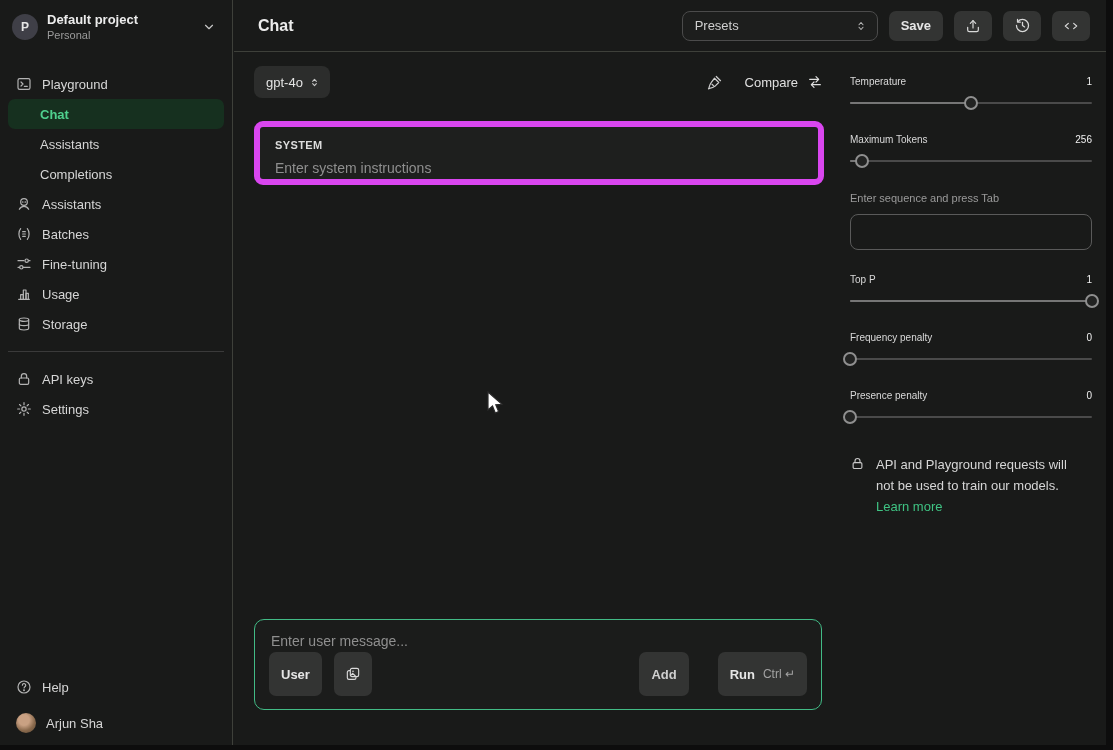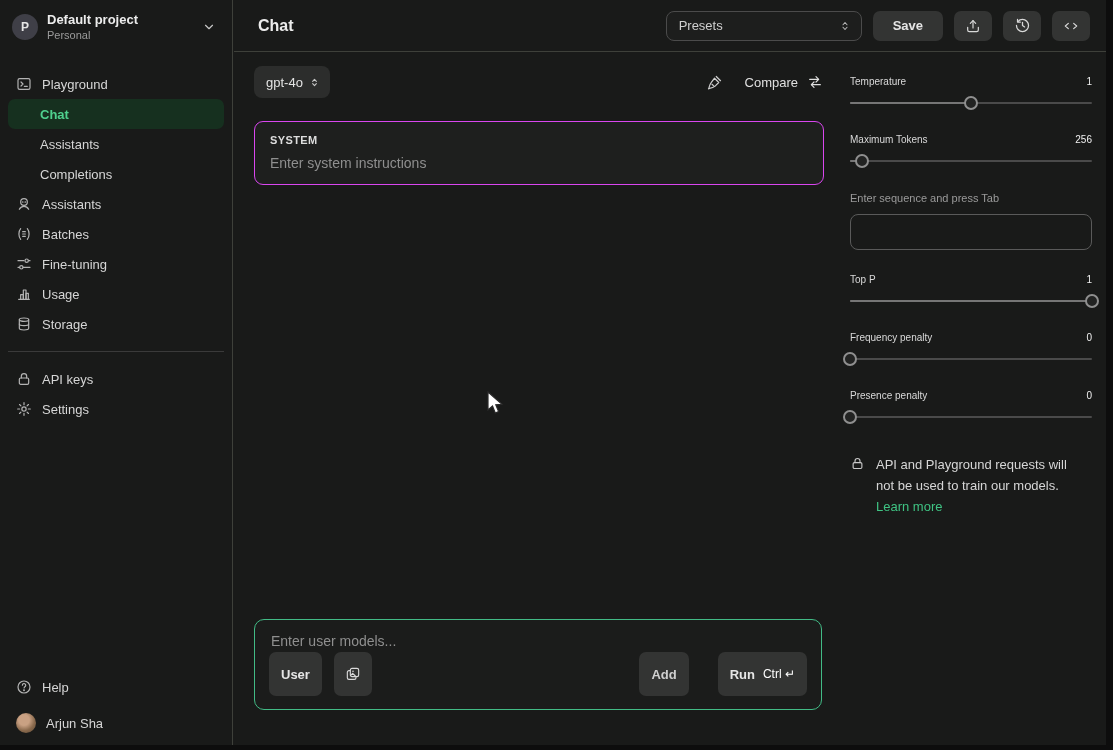--- a/index.html
+++ b/index.html
@@ -26,43 +26,43 @@
   .user-avatar { width:20px; height:20px; border-radius:50%; background:radial-gradient(circle at 40% 35%, #c9a183 0 30%, #8a6a4d 60%, #5d4733 100%); margin-right:10px; flex:0 0 auto; }
 
   
   .main { position:absolute; left:234px; top:0; right:0; height:750px; }
   .topbar { position:relative; height:52px; border-bottom:1px solid #3e403a; display:flex; align-items:center; padding:0 23px 0 24px; }
   .page-title { font-size:16px; font-weight:bold; color:#ececec; }
   .topbar-right { margin-left:auto; display:flex; align-items:center; gap:11px; }
   .presets { width:196px; height:30px; border:1px solid #4b4b4b; border-radius:8px; display:flex; align-items:center; padding:0 10px 0 12px; color:#cfcfcf; font-size:13px; cursor:pointer; background:#1d1e1d; }
   .presets .updown { margin-left:auto; color:#b3b3b3; }
   .tb-btn { height:30px; background:#333433; border-radius:7px; display:flex; align-items:center; justify-content:center; color:#e6e6e6; font-size:13px; font-weight:bold; cursor:pointer; border:none; }
-  .tb-btn.text { padding:0 20px; }
+  .tb-btn.text { padding:0 12px; }
   .tb-btn.icon { width:38px; color:#d9d9d9; }
 
   .main-body { position:absolute; top:52px; left:0; right:0; bottom:0; }
   .chat-col { position:absolute; left:20px; top:0; width:570px; height:100%; }
   .model-row { margin-top:14px; display:flex; align-items:center; }
   .model-select { height:32px; background:#2c2d2c; border-radius:8px; display:flex; align-items:center; gap:6px; padding:0 10px 0 12px; font-size:13px; color:#e4e4e4; cursor:pointer; }
   .model-row-right { margin-left:auto; display:flex; align-items:center; gap:22px; color:#d9d9d9; }
   .iconbtn-plain { background:none; border:none; color:#cfcfcf; cursor:pointer; display:flex; align-items:center; }
   .compare-btn { display:flex; align-items:center; gap:8px; font-size:13px; color:#e0e0e0; cursor:pointer; background:none; border:none; }
 
-  .system-panel { margin-top:23px; height:64px; border:1px solid #d946ef; border-radius:9px; background:#1e1f1e; padding:12px 15px; }
+  .system-panel { margin-top:23px; height:64px; border:6px solid #d946ef; border-radius:9px; background:#1e1f1e; padding:12px 15px; }
   .system-label { font-size:11px; font-weight:bold; letter-spacing:.4px; color:#dddddd; }
   .system-placeholder { margin-top:9px; font-size:14px; color:#8f8f8f; }
 
   .composer { position:absolute; left:0; bottom:40px; width:568px; height:91px; border:1px solid #42bb86; border-radius:10px; background:#1b1c1b; padding:13px 14px; }
   .composer-placeholder { font-size:14px; color:#8f8f8f; padding-left:2px; }
   .composer-row { position:absolute; left:14px; right:14px; bottom:13px; display:flex; align-items:center; }
   .chip { height:44px; background:#333433; border-radius:7px; border:none; color:#e6e6e6; font-size:13px; font-weight:bold; display:flex; align-items:center; justify-content:center; cursor:pointer; }
   .chip.text { padding:0 12px; }
   .chip.icon { width:38px; color:#d9d9d9; margin-left:12px; }
   .composer-row .right { margin-left:auto; display:flex; gap:29px; }
-  .run-shortcut { font-weight:normal; color:#ffffff; font-size:12px; margin-left:8px; }
+  .run-shortcut { font-weight:normal; color:#a3a3a3; font-size:12px; margin-left:8px; }
 
   
   .params-col { position:absolute; left:616px; top:0; width:242px; }
   .param-group { margin-top:24px; }
   .param-head { display:flex; align-items:center; font-size:10px; color:#d9d9d9; }
   .param-value { margin-left:auto; color:#f0f0f0; }
   .slider { position:relative; height:14px; margin-top:9px; cursor:pointer; }
   .slider-track { position:absolute; top:6px; left:0; right:0; height:2px; background:#4a4a4a; border-radius:1px; }
   .slider-fill { position:absolute; top:6px; left:0; height:2px; background:#767676; border-radius:1px; }
   .slider-thumb { position:absolute; top:0; width:14px; height:14px; border-radius:50%; background:#222322; border:2px solid #8f8f8f; transform:translateX(-50%); }
@@ -285,21 +285,21 @@
             </button>
           </div>
         </div>
 
         <div class="system-panel">
           <div class="system-label">SYSTEM</div>
           <div class="system-placeholder">Enter system instructions</div>
         </div>
 
         <div class="composer">
-          <div class="composer-placeholder">Enter user models...</div>
+          <div class="composer-placeholder">Enter user message...</div>
           <div class="composer-row">
             <button class="chip text">User</button>
             <button class="chip icon">
               <svg width="16" height="16" viewBox="0 0 24 24" fill="none" stroke="currentColor" stroke-width="1.7" stroke-linecap="round" stroke-linejoin="round">
                   <rect x="8" y="3.5" width="12.5" height="12.5" rx="2.5"></rect>
                   <path d="M16.5 16v1.5A2.5 2.5 0 0114 20H6a2.5 2.5 0 01-2.5-2.5v-8A2.5 2.5 0 016 7h1.5"></path>
                   <circle cx="12" cy="8" r="1.2" fill="currentColor" stroke="none"></circle>
                   <path d="M8.5 14l3-3 4 4"></path>
                 </svg>
             </button>

